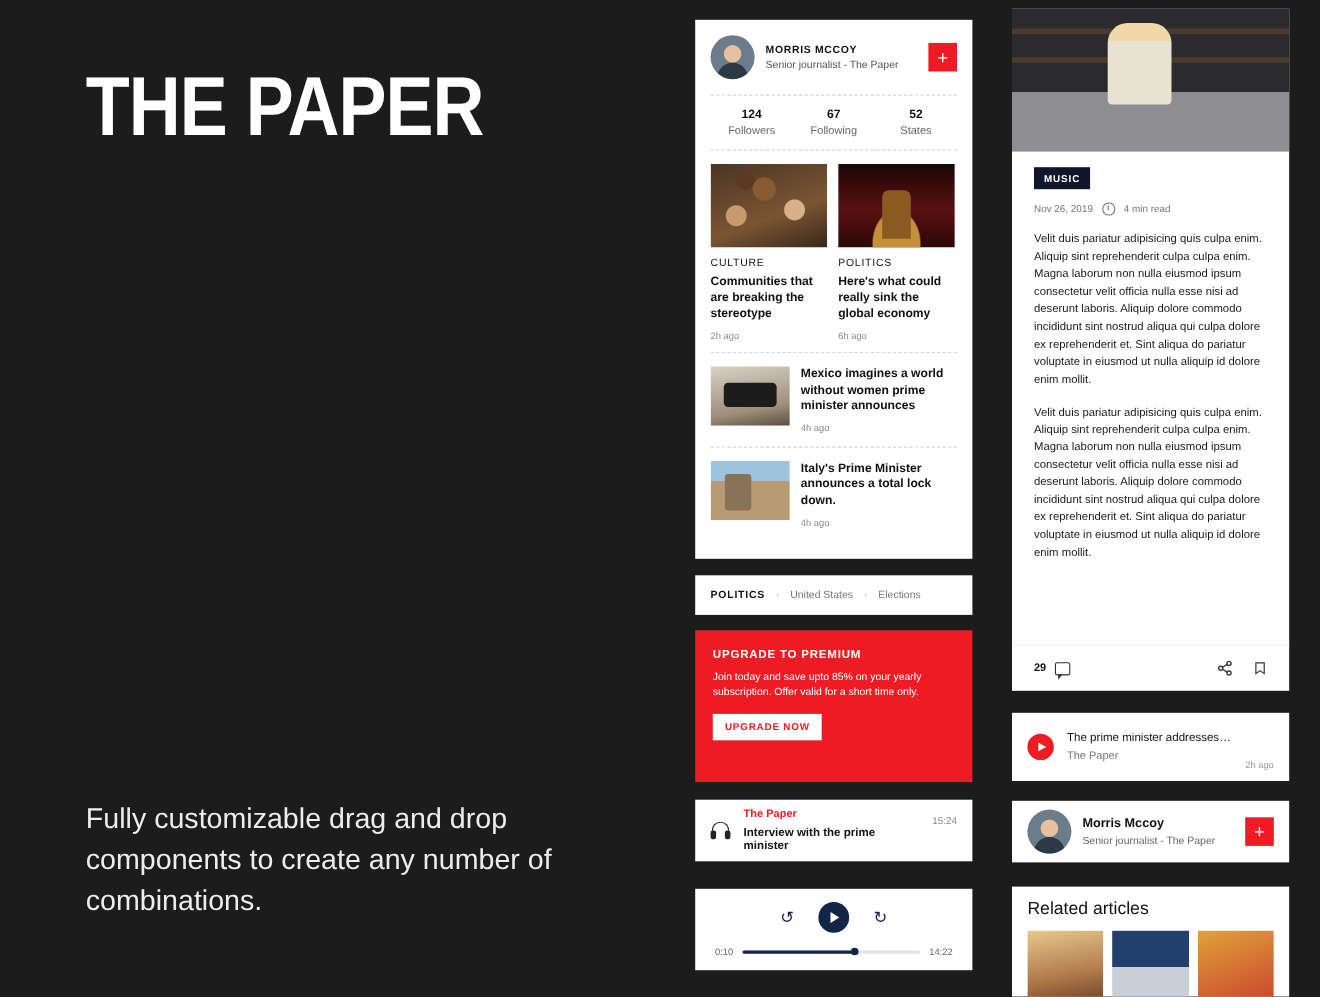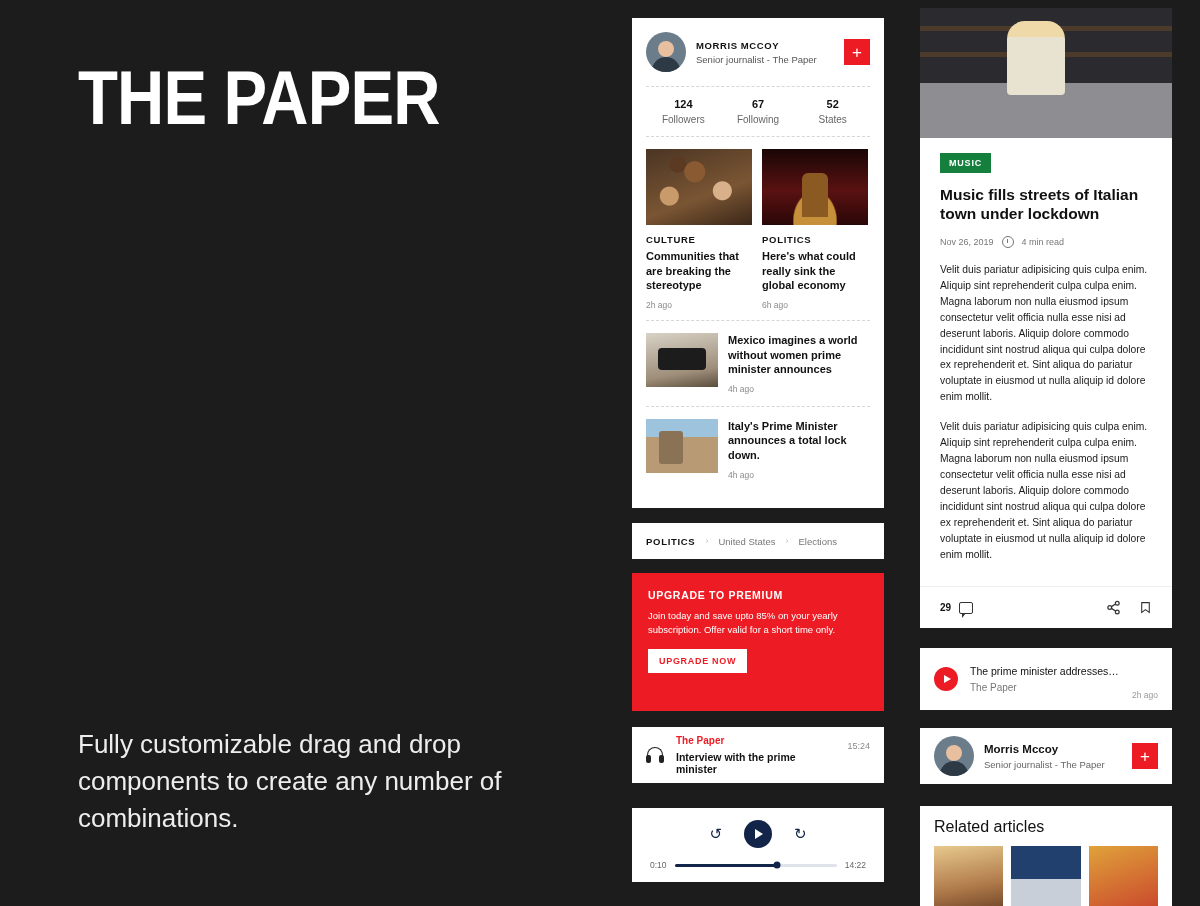--- a/index.html
+++ b/index.html
@@ -47,21 +47,21 @@
 
   .stats { display:flex; border-top: 1px dashed #d6d6d6; border-bottom: 1px dashed #d6d6d6;
            margin: 4px 14px 0 14px; padding: 11px 0 11px 0; }
   .stat { flex:1; text-align:center; }
   .stat-num { font-size: 11px; font-weight: bold; color: #111; }
   .stat-lbl { font-size: 10px; color:#666; margin-top:4px; }
 
   .two-up { display:flex; gap: 10px; padding: 12px 14px 0 14px; }
   .tu { width: 106px; }
   .thumb { width: 106px; height: 76px; overflow:hidden; position:relative; }
-  .cat { font-size: 9.5px; font-weight: bold; letter-spacing: .7px; color:#111; margin-top: 9px; }
+  .cat { font-size: 9.5px; font-weight: normal; letter-spacing: .7px; color:#111; margin-top: 9px; }
   .headline-s { font-size: 11px; font-weight: bold; color:#111; line-height: 1.33; margin-top: 4px; }
   .time-s { font-size: 8.5px; color:#8a8a8a; margin-top: 7px; }
   .dashed-sep { border-top: 1px dashed #d6d6d6; margin: 10px 14px 0 14px; }
 
   .row-item { display:flex; gap:10px; padding: 12px 14px 0 14px; }
   .row-thumb { width: 72px; height: 54px; flex:0 0 72px; overflow:hidden; position:relative; }
   .row-txt { flex:1; }
   .row-head { font-size: 11px; font-weight: bold; color:#111; line-height: 1.33; }
   .row-time { font-size: 8.5px; color:#8a8a8a; margin-top: 7px; }
 
@@ -93,21 +93,21 @@
   .player-bar { display:flex; align-items:center; gap:8px; width: 216px; margin-top: 12px; }
   .pb-t { font-size: 8.5px; color:#666; }
   .pb-track { flex:1; height:3px; background:#dfe3ea; position:relative; border-radius:2px;}
   .pb-fill { position:absolute;left:0;top:0;bottom:0; width:63%; background:#122447; border-radius:2px;}
   .pb-knob { position:absolute; left:63%; top:50%; transform:translate(-50%,-50%); width:7px;height:7px;border-radius:50%;background:#122447;}
 
   
   .article-card { position:absolute; left: 920px; top: 8px; width: 252px; height: 620px; background:#fff; }
   .art-hero { width:252px; height:130px; position:relative; overflow:hidden; }
   .art-body { padding: 14px 20px 0 20px; }
-  .tag { display:inline-block; background:#15803d; color:#fff; font-size:9px; font-weight:bold; letter-spacing:.8px; padding:5px 9px; }
+  .tag { display:inline-block; background:#0f172a; color:#fff; font-size:9px; font-weight:bold; letter-spacing:.8px; padding:5px 9px; }
   .art-title { font-size: 15.5px; font-weight:bold; color:#111; line-height:1.25; margin-top: 12px; }
   .art-meta { display:flex; align-items:center; gap: 8px; margin-top: 12px; }
   .art-date { font-size: 9px; color:#777; }
   .clock { width: 12px; height:12px; border-radius:50%; border:1.4px solid #777; position:relative; }
   .clock::after { content:""; position:absolute; left:4.4px; top:2px; width:1.2px; height:4px; background:#777;}
   .art-read { font-size:9px; color:#777; }
   .art-p { font-size: 10.3px; color:#1a1a1a; line-height: 1.55; margin-top: 14px; }
   .art-foot { position:absolute; left:0; right:0; bottom:0; height: 42px; border-top:1px solid #eee;
      display:flex; align-items:center; padding: 0 20px; }
   .cmt { display:flex; align-items:center; gap:8px; }
@@ -296,21 +296,20 @@
   <div class="article-card">
     <div class="art-hero">
       <div class="ph ph-hero">
         <div class="shelf" style="top:18px"></div>
         <div class="shelf" style="top:44px"></div>
         <div class="person"></div>
       </div>
     </div>
     <div class="art-body">
       <span class="tag">MUSIC</span>
-      <div class="art-title">Music fills streets of Italian town under lockdown</div>
       <div class="art-meta">
         <span class="art-date">Nov 26, 2019</span>
         <span class="clock"></span>
         <span class="art-read">4 min read</span>
       </div>
       <div class="art-p">Velit duis pariatur adipisicing quis culpa enim. Aliquip sint reprehenderit culpa culpa enim. Magna laborum non nulla eiusmod ipsum consectetur velit officia nulla esse nisi ad deserunt laboris. Aliquip dolore commodo incididunt sint nostrud aliqua qui culpa dolore ex reprehenderit et. Sint aliqua do pariatur voluptate in eiusmod ut nulla aliquip id dolore enim mollit.</div>
       <div class="art-p">Velit duis pariatur adipisicing quis culpa enim. Aliquip sint reprehenderit culpa culpa enim. Magna laborum non nulla eiusmod ipsum consectetur velit officia nulla esse nisi ad deserunt laboris. Aliquip dolore commodo incididunt sint nostrud aliqua qui culpa dolore ex reprehenderit et. Sint aliqua do pariatur voluptate in eiusmod ut nulla aliquip id dolore enim mollit.</div>
     </div>
     <div class="art-foot">
       <div class="cmt">

